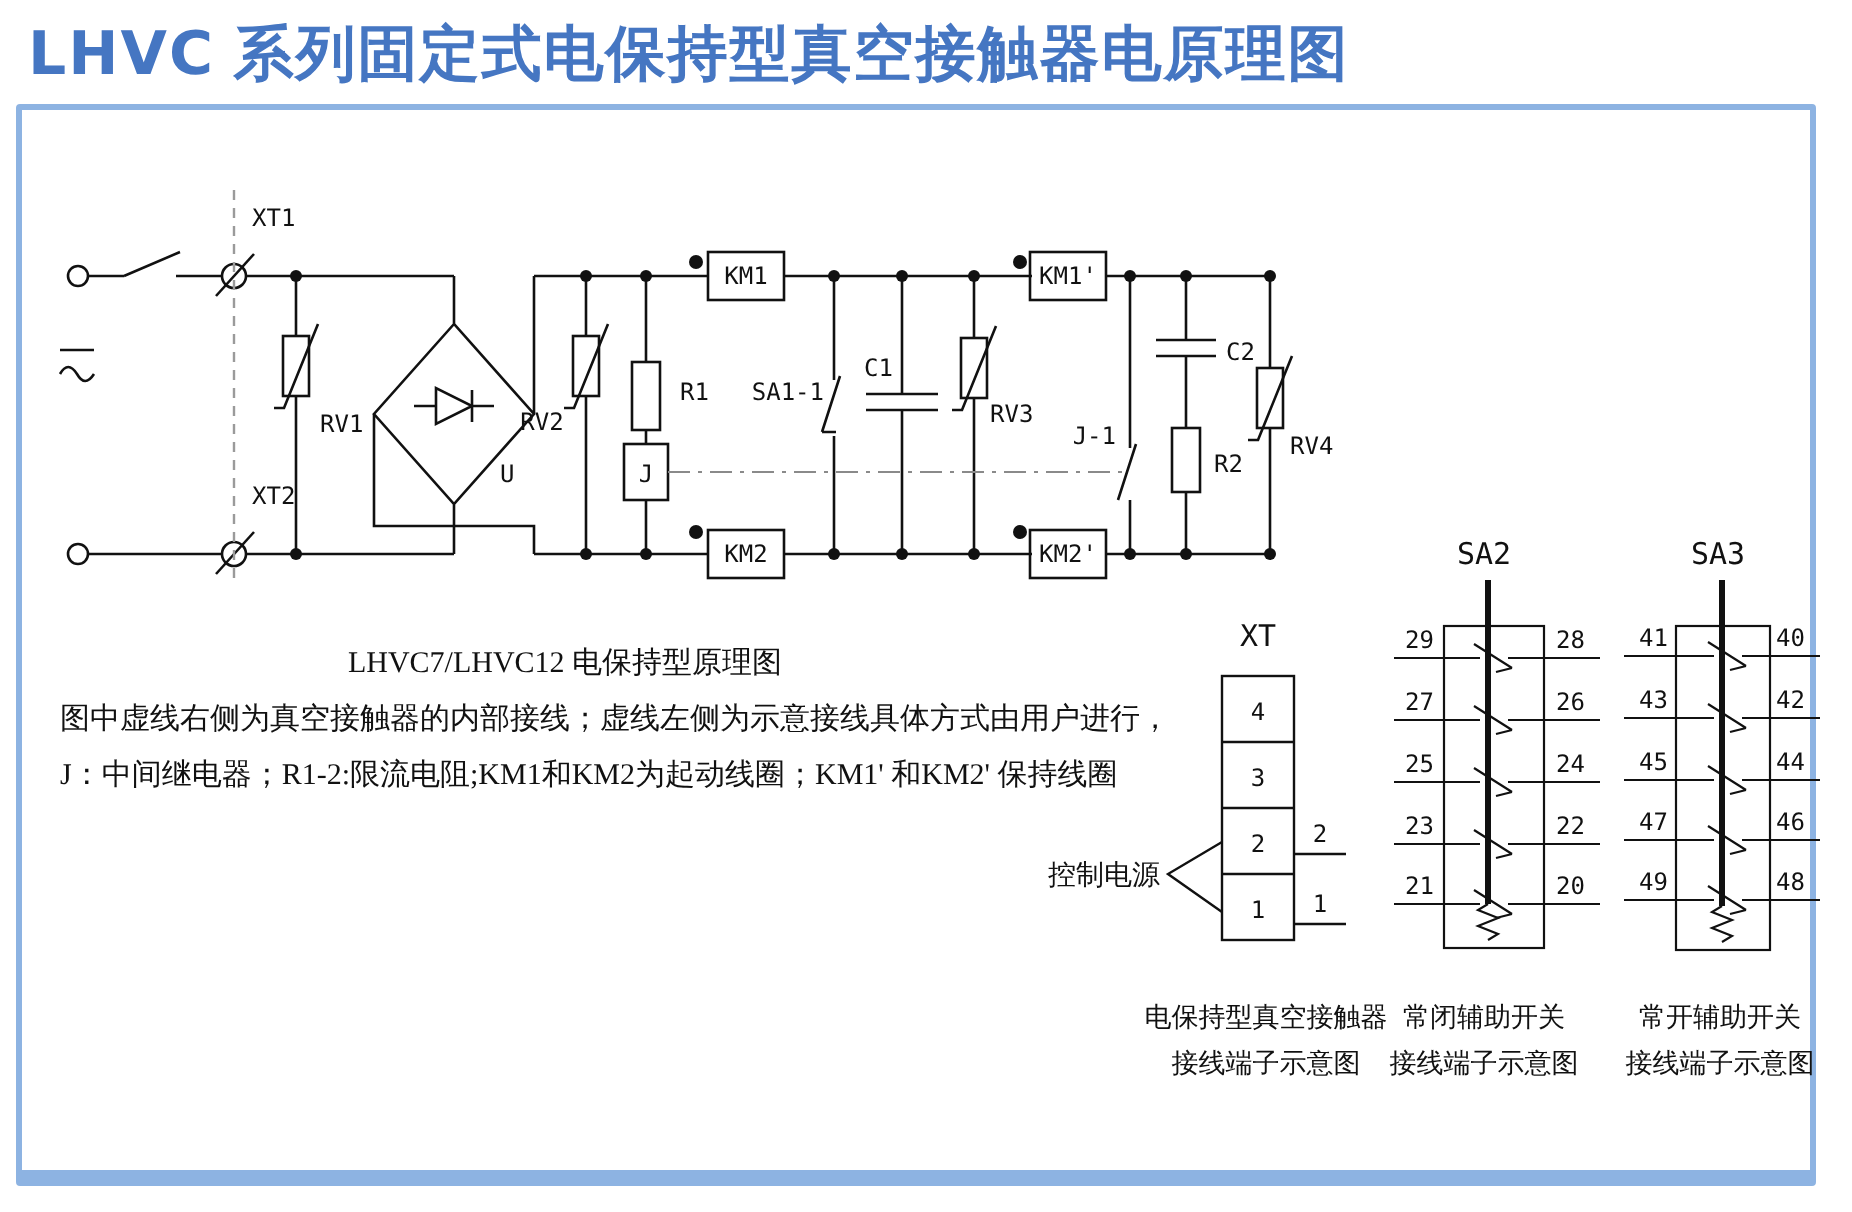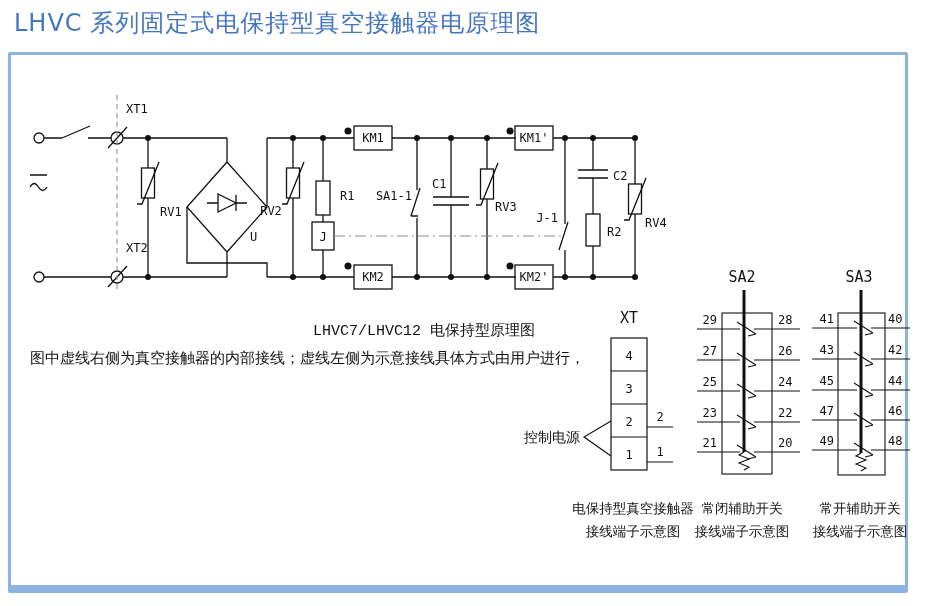--- a/index.html
+++ b/index.html
@@ -1,25 +1,25 @@
 <!DOCTYPE html>
 <html><head>
 <meta charset="utf-8">
 <style>
   html,body{margin:0;padding:0;background:#ffffff;}
   .page{position:relative;width:926px;height:606px;background:#fff;overflow:hidden;
         font-family:"Liberation Sans",sans-serif;color:#1a1a1a;}
-  .main-title{position:absolute;left:14px;top:7px;font-size:24px;font-weight:normal;
+  .main-title{position:absolute;left:14px;top:7px;font-size:30px;font-weight:bold;
               color:#4576c2;letter-spacing:1px;white-space:nowrap;}
   .main-title .latin{font-family:"DejaVu Sans",sans-serif;}
   .frame{position:absolute;left:8px;top:52px;width:900px;height:541px;
          border:3px solid #8db3e2;border-bottom:8px solid #8db3e2;border-radius:2px;
          background:#fff;box-sizing:border-box;}
-  .desc{position:absolute;left:30px;top:318px;width:505px;text-align:right;
-        font-family:Liberation Mono, monospace;
+  .desc{position:absolute;left:30px;top:318px;width:505px;text-align:center;
+        font-family:Liberation Serif, serif;
         font-size:15px;line-height:28px;color:#111;}
   .desc .dline{white-space:nowrap;}
   svg{position:absolute;left:0;top:0;}
   svg text{fill:#111;}
   .mono{font-family:"DejaVu Sans Mono","Liberation Mono",monospace;font-size:12px;}
   .mono15{font-family:"DejaVu Sans Mono","Liberation Mono",monospace;font-size:15px;}
   .cjk{font-family:"Liberation Serif","DejaVu Serif",serif;font-size:14px;}
   .cap{font-family:"Liberation Serif","DejaVu Serif",serif;font-size:13.5px;}
 </style>
 </head>
@@ -216,15 +216,16 @@
         <text x="888" y="445">48</text>
       </g>
       <text x="860" y="513" text-anchor="middle" class="cap">常开辅助开关</text>
       <text x="860" y="536" text-anchor="middle" class="cap">接线端子示意图</text>
     </g>
   </svg>
 
   <div class="desc">
     <div class="dline">LHVC7/LHVC12 电保持型原理图</div>
     <div class="dline">图中虚线右侧为真空接触器的内部接线；虚线左侧为示意接线具体方式由用户进行，</div>
+    <div class="dline">J：中间继电器；R1-2:限流电阻;KM1和KM2为起动线圈；KM1' 和KM2' 保持线圈</div>
   </div>
 
 </div>
 
 </body></html>

